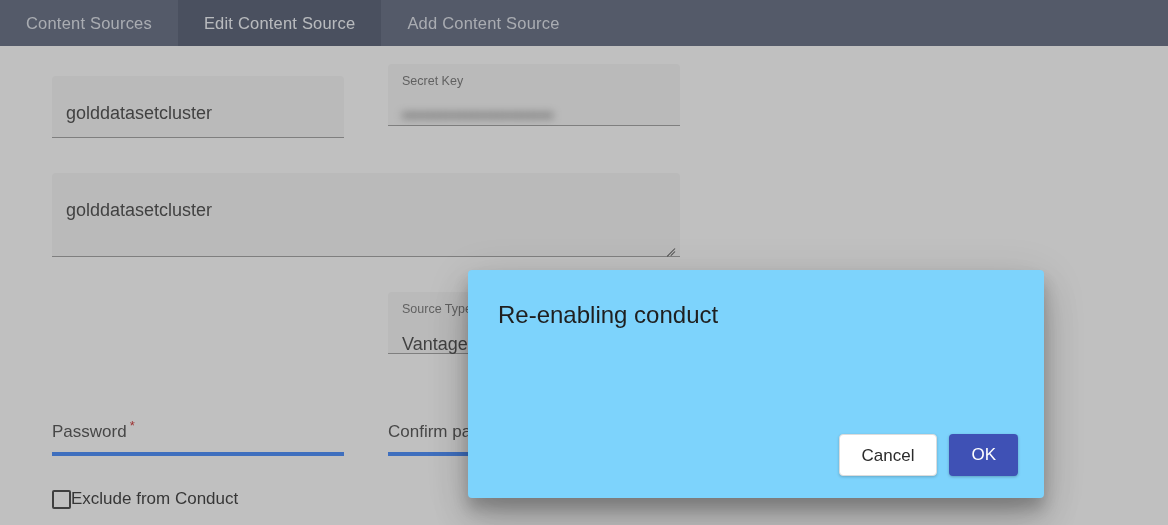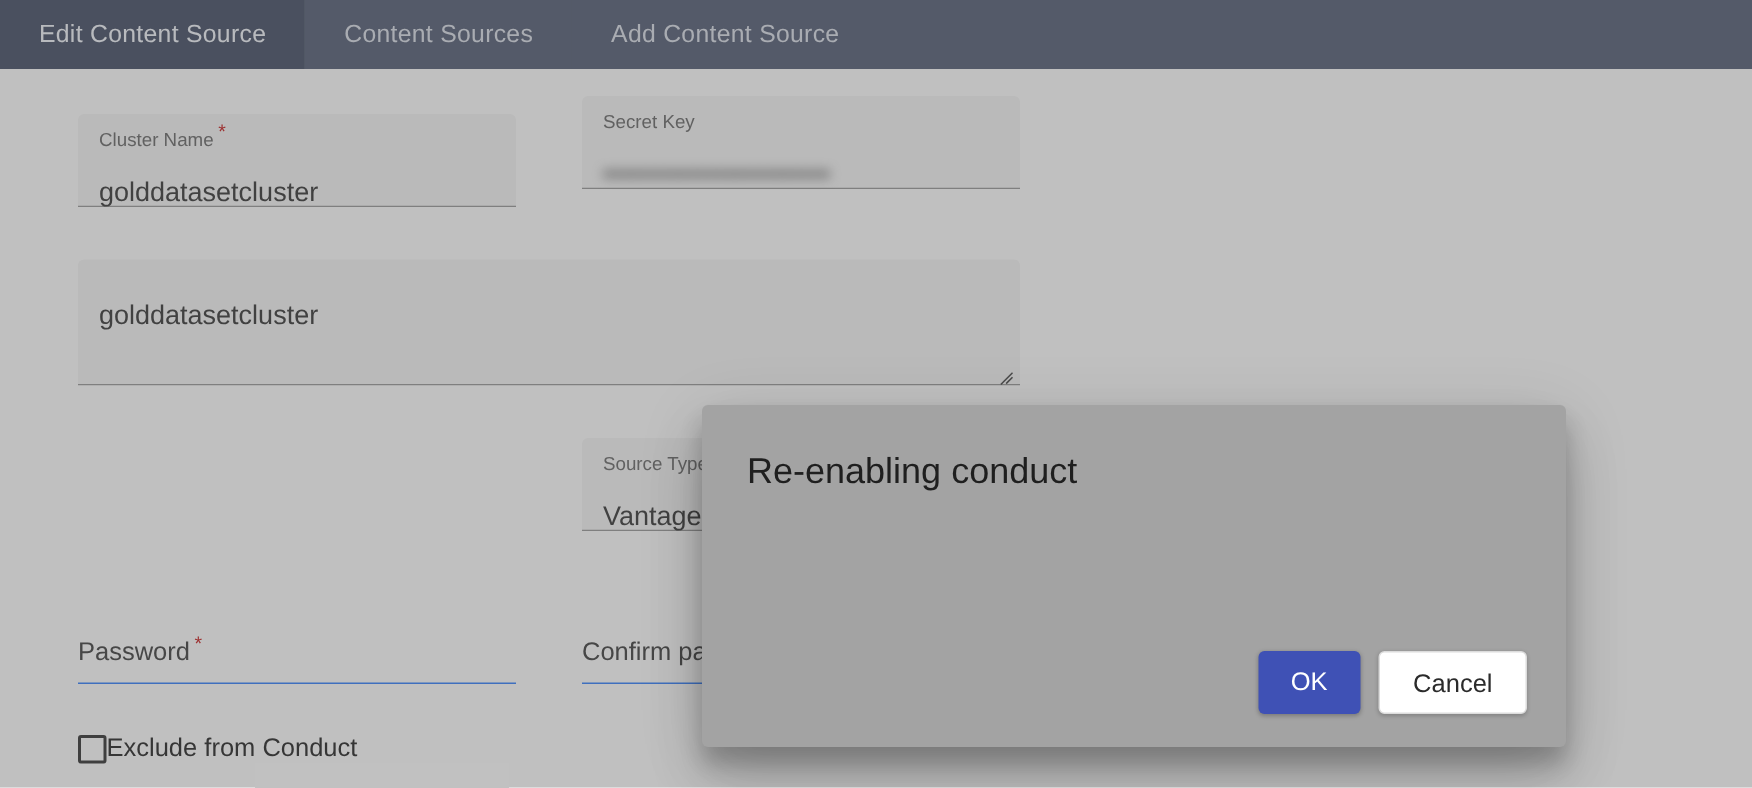--- a/index.html
+++ b/index.html
@@ -110,21 +110,21 @@
     transform-origin: right center;
     transform: rotate(-45deg);
   }
   .resize-grip i:nth-child(1) { bottom: 3px;  width: 11px; }
   .resize-grip i:nth-child(2) { bottom: 0px;  width: 6px;  }
 
   
   .line-field {
     position: absolute;
     box-sizing: border-box;
-    border-bottom: 1px solid #3b82f6;
+    border-bottom: 4px solid #3b82f6;
   }
   .line-field .line-label {
     font-size: 17px;
     color: #474747;
     white-space: nowrap;
     position: absolute;
     left: 0;
     bottom: 10px;
   }
 
@@ -156,21 +156,21 @@
     position: absolute;
     inset: 0;
     background: rgba(72,72,72,0.32);
   }
   #dialog {
     position: absolute;
     left: 468px;
     top: 270px;
     width: 576px;
     height: 228px;
-    background: #a3a3a3;
+    background: #7dd3fc;
     border-radius: 4px;
     box-shadow: 0 11px 15px rgba(0,0,0,.20),
                 0 9px 46px rgba(0,0,0,.12),
                 0 24px 38px rgba(0,0,0,.14);
     box-sizing: border-box;
     padding: 30px 30px 2px 30px;
   }
   #dialog-title {
     font-size: 24px;
     color: #1f1f1f;
@@ -218,23 +218,20 @@
   }
 </style>
 </head>
 <body>
 
 <div id="page">
 
   <div id="form">
 
     <div class="filled-field" style="left:52px; top:30px; width:292px; height:62px;">
-      <div class="fld-label">
-        <span>Cluster Name</span><span class="req">*</span>
-      </div>
       <div class="fld-value">golddatasetcluster</div>
     </div>
 
     <div class="filled-field" style="left:388px; top:18px; width:292px; height:62px;">
       <div class="fld-label">
         <span>Secret Key</span><span class="req"></span>
       </div>
       <div class="fld-value redacted">••••••••••••••••••••••••</div>
     </div>
 
@@ -267,28 +264,28 @@
     </div>
 
     <div id="exclude-row">
       <span class="checkbox"></span>
       <span id="exclude-label">Exclude from Conduct</span>
     </div>
 
   </div>
 
   <div id="tabbar">
+    <div class="tab">Content Sources</div>
     <div class="tab active">Edit Content Source</div>
-    <div class="tab">Content Sources</div>
     <div class="tab">Add Content Source</div>
   </div>
 
 </div>
 
 <div id="scrim"></div>
 
 <div id="dialog">
   <h2 id="dialog-title">Re-enabling conduct</h2>
   <div id="dialog-actions">
+    <button class="btn btn-cancel">Cancel</button>
     <button class="btn btn-ok">OK</button>
-    <button class="btn btn-cancel">Cancel</button>
   </div>
 </div>
 
 </body></html>

